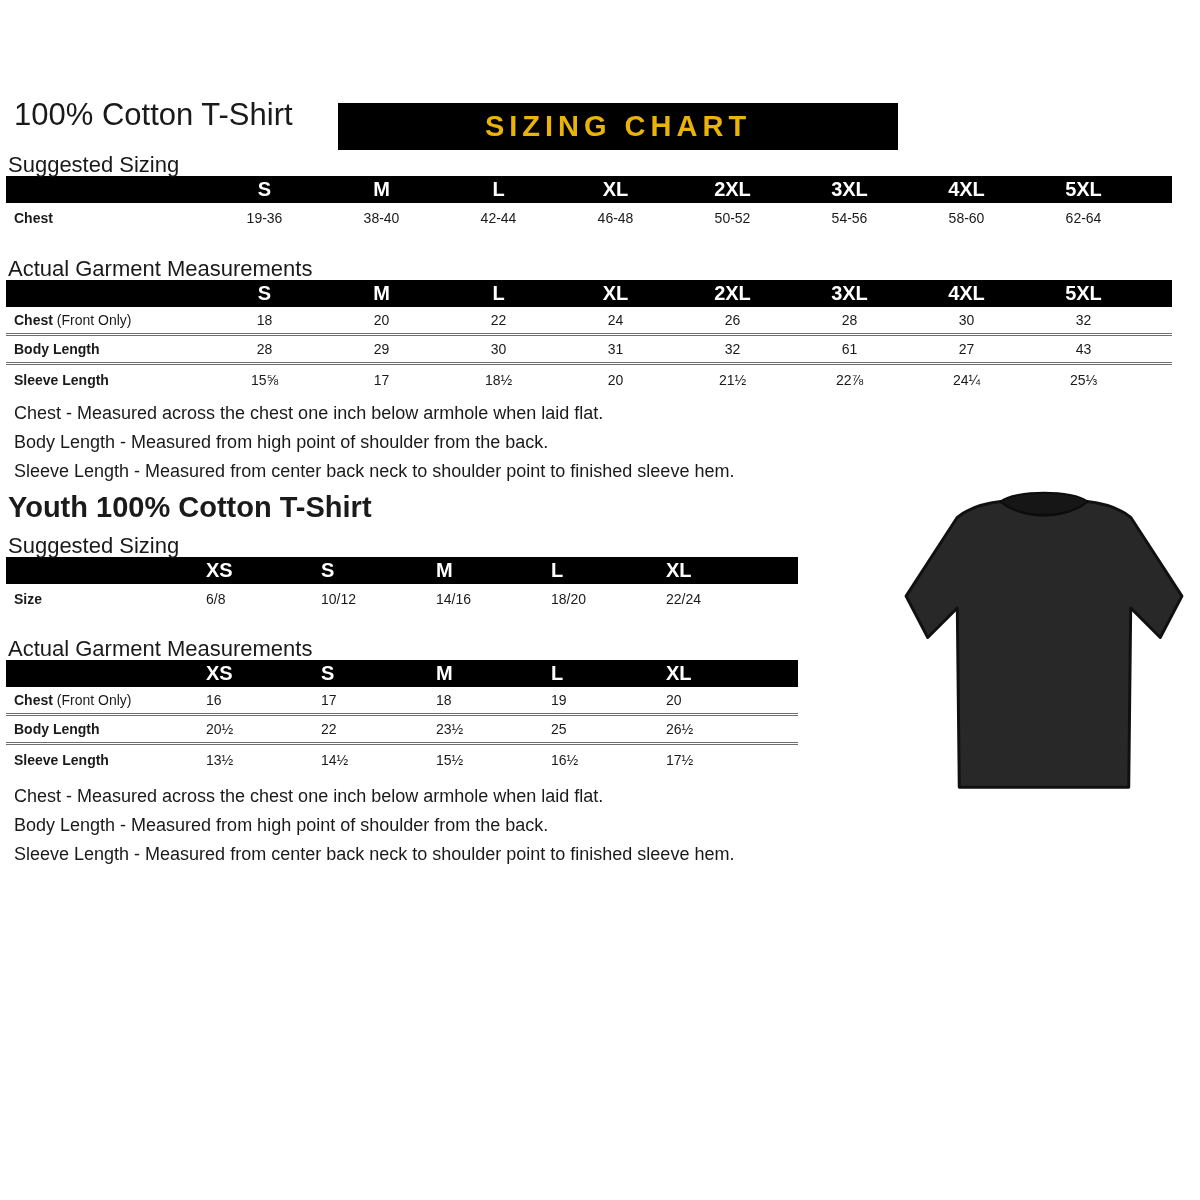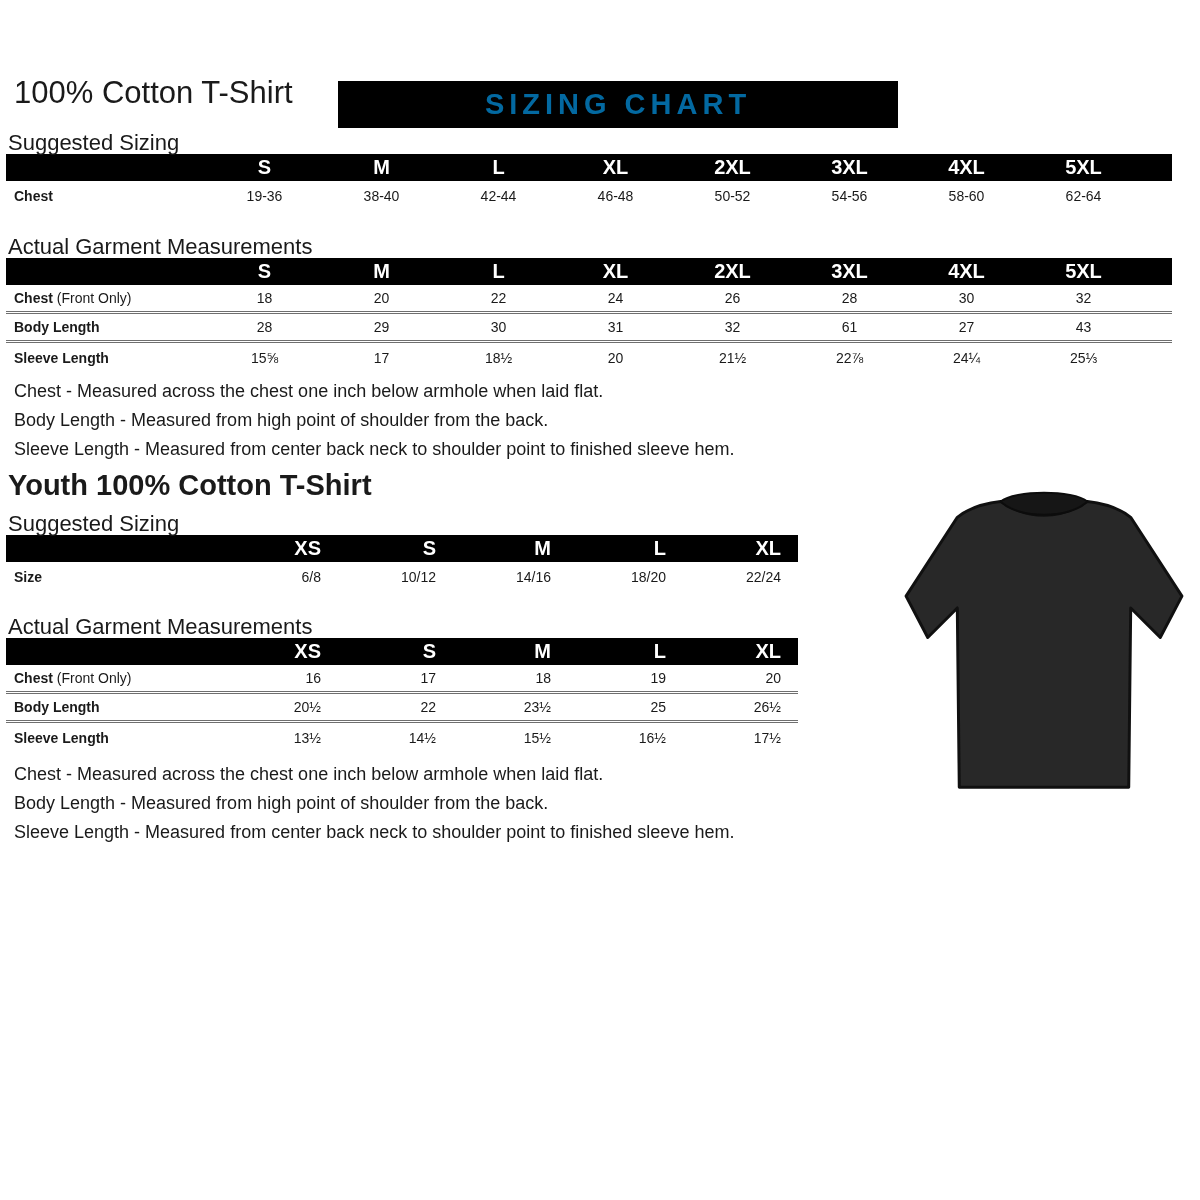--- a/index.html
+++ b/index.html
@@ -1,40 +1,40 @@
 <!DOCTYPE html>
 <html><head>
 <meta charset="utf-8">
 <style>
   html,body{margin:0;padding:0}
   body{
     width:1200px;height:1200px;background:#ffffff;position:relative;overflow:hidden;
     font-family:"Liberation Sans",sans-serif;color:#1a1a1a;
   }
-  .content{padding-top:81px}
+  .content{padding-top:103px}
   .header-row{position:relative;height:49px}
   .page-title{position:absolute;left:14px;top:-6px;font-size:31px;font-weight:400;white-space:nowrap}
   .banner{position:absolute;left:338px;top:0;width:560px;height:47px;background:#000;
           display:flex;align-items:center;justify-content:center}
-  .banner span{color:#0369a1;font-weight:bold;font-size:29px;letter-spacing:5px}
+  .banner span{color:#eab308;font-weight:bold;font-size:29px;letter-spacing:5px}
   .section-label{margin:2px 0 0 8px;font-size:22px;line-height:22px}
   .gap-26{margin-top:26px}
   .gap-25{margin-top:25px}
   .gap-11{margin-top:11px}
   .sizing-table{margin-left:6px}
   .sizing-table.adult{width:1166px}
   .sizing-table.youth{width:792px}
   .t-head{display:flex;background:#000;height:27px;align-items:center}
   .t-head .t-colhead{color:#fff;font-weight:bold;font-size:20px;text-align:center}
   .t-row{display:flex;height:29px;align-items:center;font-size:14px;box-sizing:border-box}
   .ruled .t-row:not(:last-child){border-bottom:3px double #6f6f6f}
   .t-label{width:200px;padding-left:8px;box-sizing:border-box}
   .t-label b{font-weight:bold}
   .adult .t-cell{width:117px;text-align:center}
-  .youth .t-cell{width:115px;text-align:right}
+  .youth .t-cell{width:115px;text-align:left}
   .notes{margin:9px 0 0 14px;font-size:18px;line-height:21px}
   .notes p{margin:0 0 8px 0}
   .notes.bottom{margin-top:12px}
   .youth-title{margin:0 4px 0 8px;font-size:29px;font-weight:bold;line-height:34px}
   .tshirt-wrap{position:absolute;left:893px;top:470px;width:302px;height:335px}
 </style>
 </head>
 <body>
 
 <div class="content">

